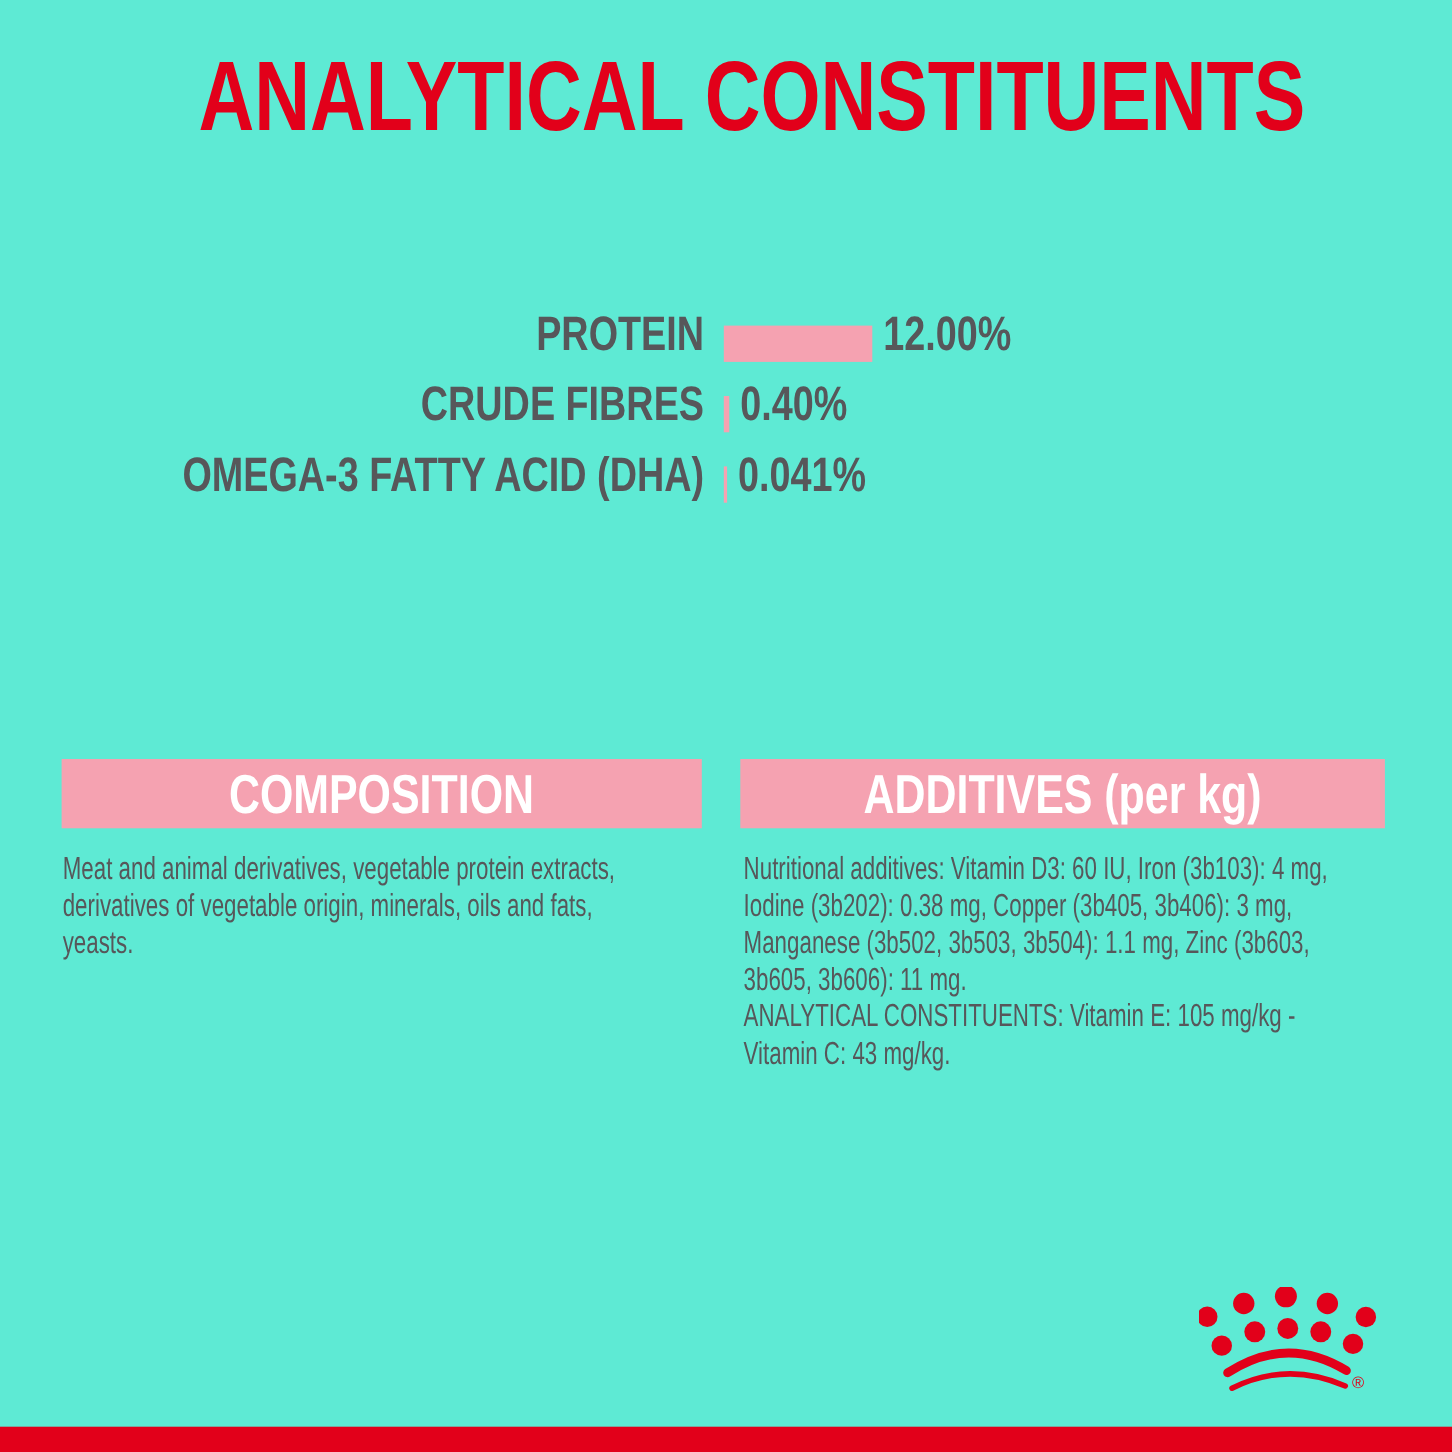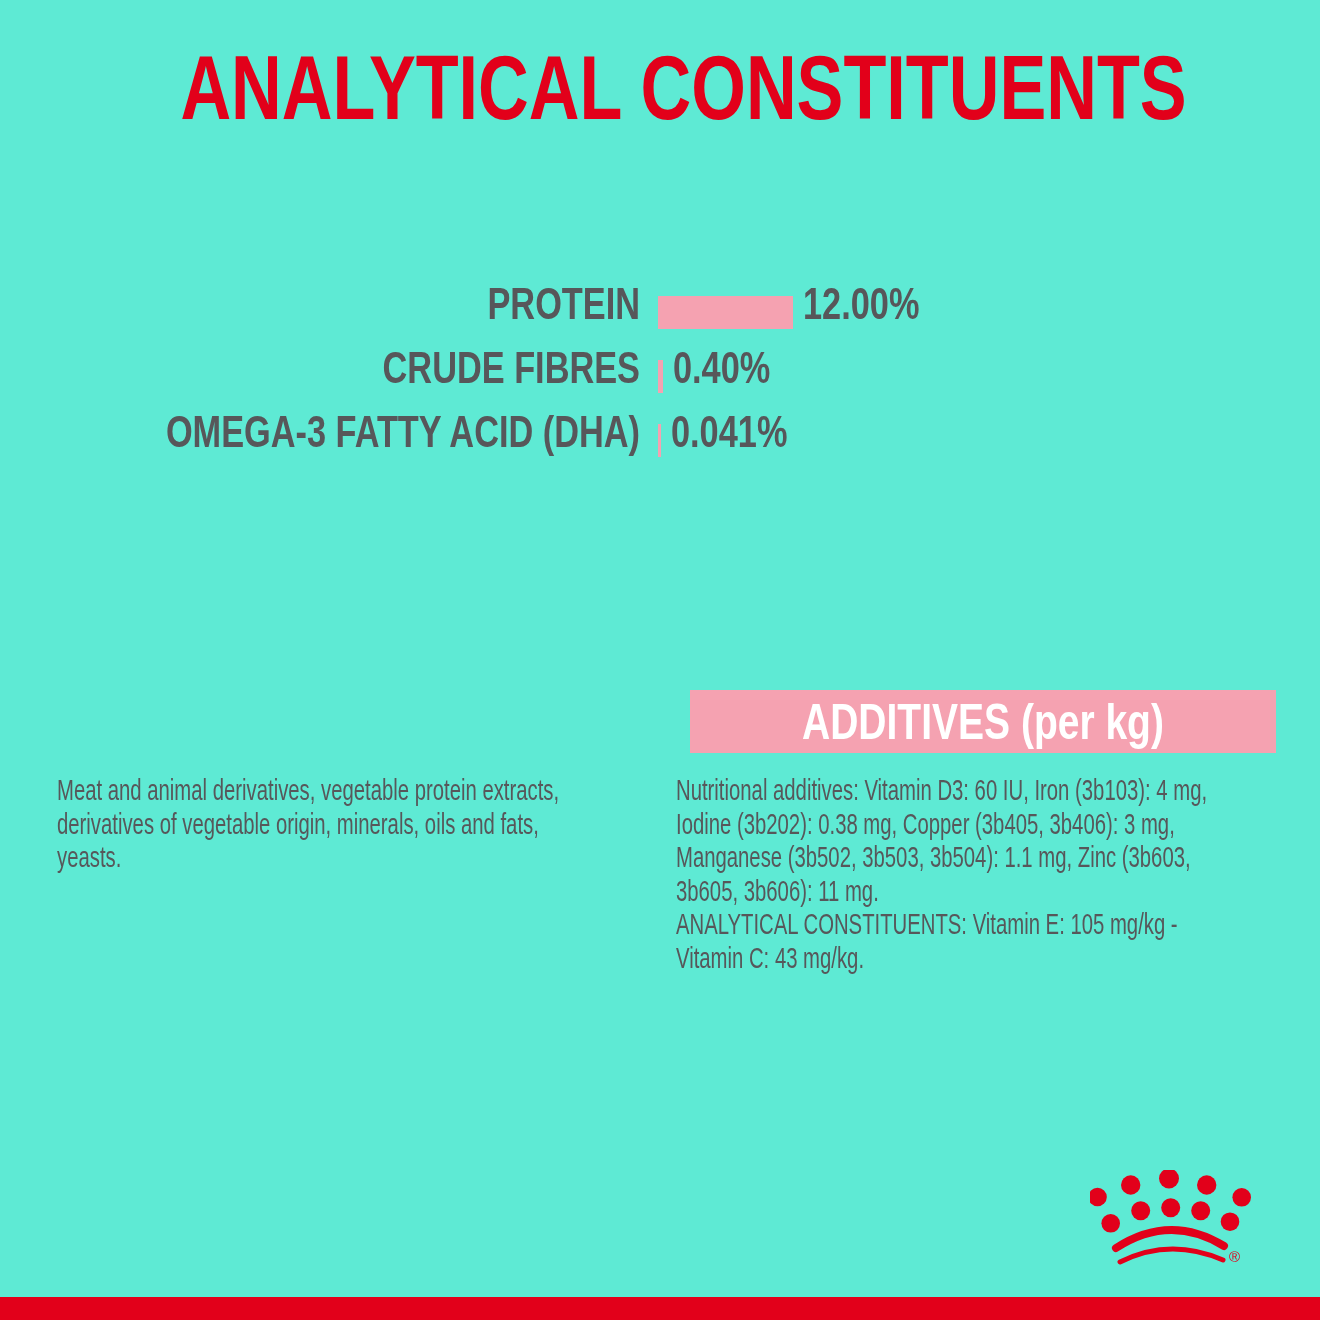--- a/index.html
+++ b/index.html
@@ -34,21 +34,21 @@
   }
   
   .section-header{
     position:absolute;top:690px;height:63px;background:#f5a2b1;
     display:flex;align-items:center;justify-content:center;
   }
   .section-header .hdr-text{
     color:#ffffff;font-size:50px;font-weight:bold;transform:scaleX(0.78);white-space:nowrap;
   }
   #composition-header{left:56px;width:582px;}
-  #additives-header{left:690px;width:586px;}
+  #additives-header{left:673px;width:586px;}
   
   .body-text{
     position:absolute;top:774px;font-size:29px;line-height:33.5px;color:#57575a;
     white-space:pre-line;transform:scaleX(0.70);transform-origin:0 0;width:880px;
   }
   #composition-body{left:57px;}
   #additives-body{left:676px;}
   
   .crown-logo{position:absolute;left:1090px;top:1170px;width:164px;height:100px;}
   .footer-bar{position:absolute;left:0;right:0;bottom:0;height:23px;background:#e2001a;}
@@ -71,20 +71,23 @@
       <div class="row-bar" style="width: 5px;"></div>
       <div class="row-value">0.40%</div>
     </div>
     <div class="chart-row">
       <div class="row-label">OMEGA-3 FATTY ACID (DHA)</div>
       <div class="row-bar" style="width: 3px;"></div>
       <div class="row-value">0.041%</div>
     </div>
   </div>
 
+  <div class="section-header" id="composition-header">
+    <span class="hdr-text">COMPOSITION</span>
+  </div>
   <div class="section-header" id="additives-header">
     <span class="hdr-text">ADDITIVES (per kg)</span>
   </div>
 
   <div class="body-text" id="composition-body">Meat and animal derivatives, vegetable protein extracts,
 derivatives of vegetable origin, minerals, oils and fats,
 yeasts.</div>
   <div class="body-text" id="additives-body">Nutritional additives: Vitamin D3: 60 IU, Iron (3b103): 4 mg,
 Iodine (3b202): 0.38 mg, Copper (3b405, 3b406): 3 mg,
 Manganese (3b502, 3b503, 3b504): 1.1 mg, Zinc (3b603,

